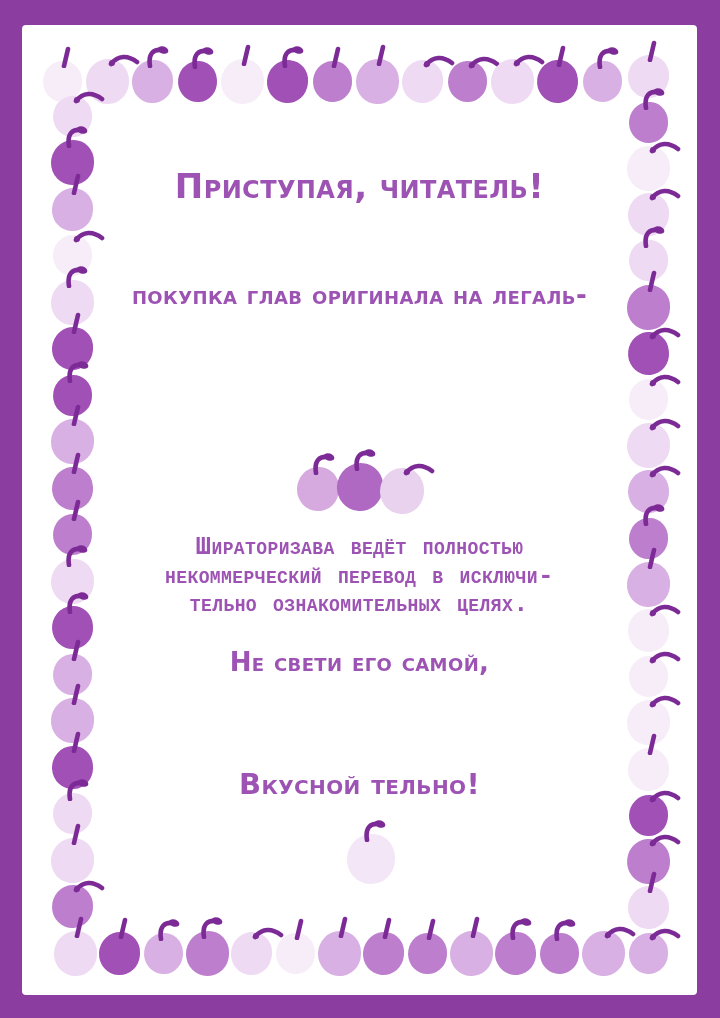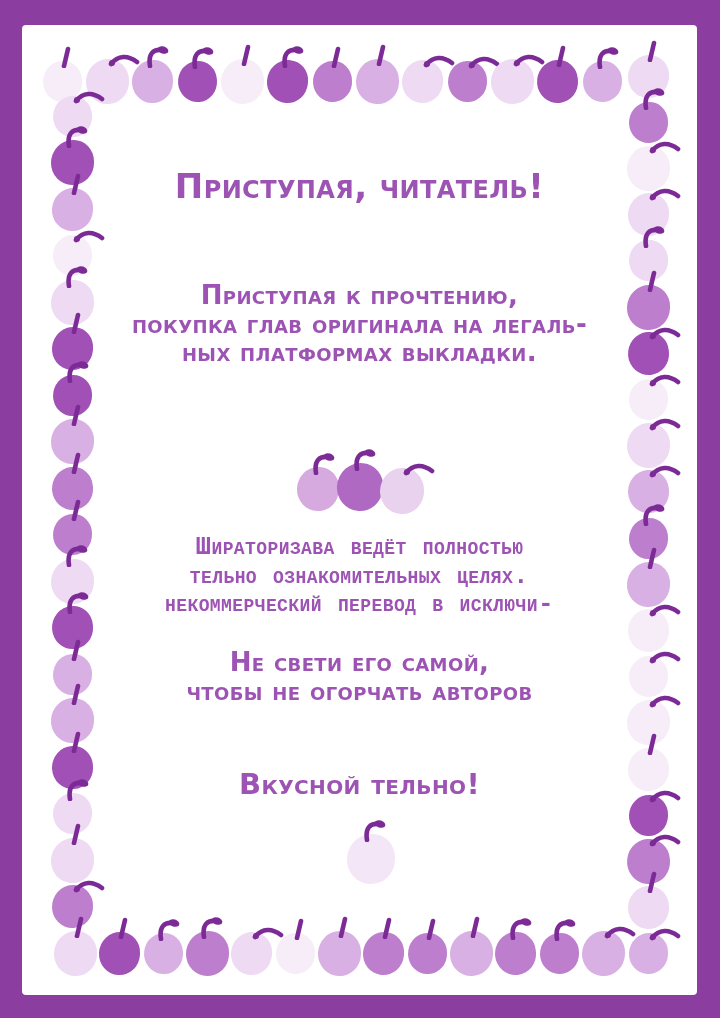--- a/index.html
+++ b/index.html
@@ -492,29 +492,26 @@
       <div class="plum-stem" style="left: 14.4px; top: -16px;"><svg width="26" height="24" viewBox="0 0 26 24">
           <path d="M6 22 C4 10 9 5 18 6" stroke="#7c2b96" stroke-width="4.6" stroke-linecap="round" fill="none"></path>
           <ellipse cx="19" cy="6" rx="5.5" ry="3.6" fill="#7c2b96" transform="rotate(18 19 6)"></ellipse>
         </svg></div>
     </div>
   </div>
 
 <div class="textcol title">Приступая, читатель!</div>
 
 <div class="textcol para para1">
-  <div>Приступая к прочтению,</div>
   <div>покупка глав оригинала на легаль-</div>
-  <div>ных платформах выкладки.</div>
 </div>
 
 <div class="textcol para para2">
   <div>Шираторизава ведёт полностью</div>
+  <div>некоммерческий перевод в исключи-</div>
   <div>тельно ознакомительных целях.</div>
-  <div>некоммерческий перевод в исключи-</div>
 </div>
 
 <div class="textcol para para3">
   <div>Не свети его самой,</div>
-  <div>чтобы не огорчать авторов</div>
 </div>
 
 <div class="textcol closing">Вкусной тельно!</div>
 
 </body></html>

